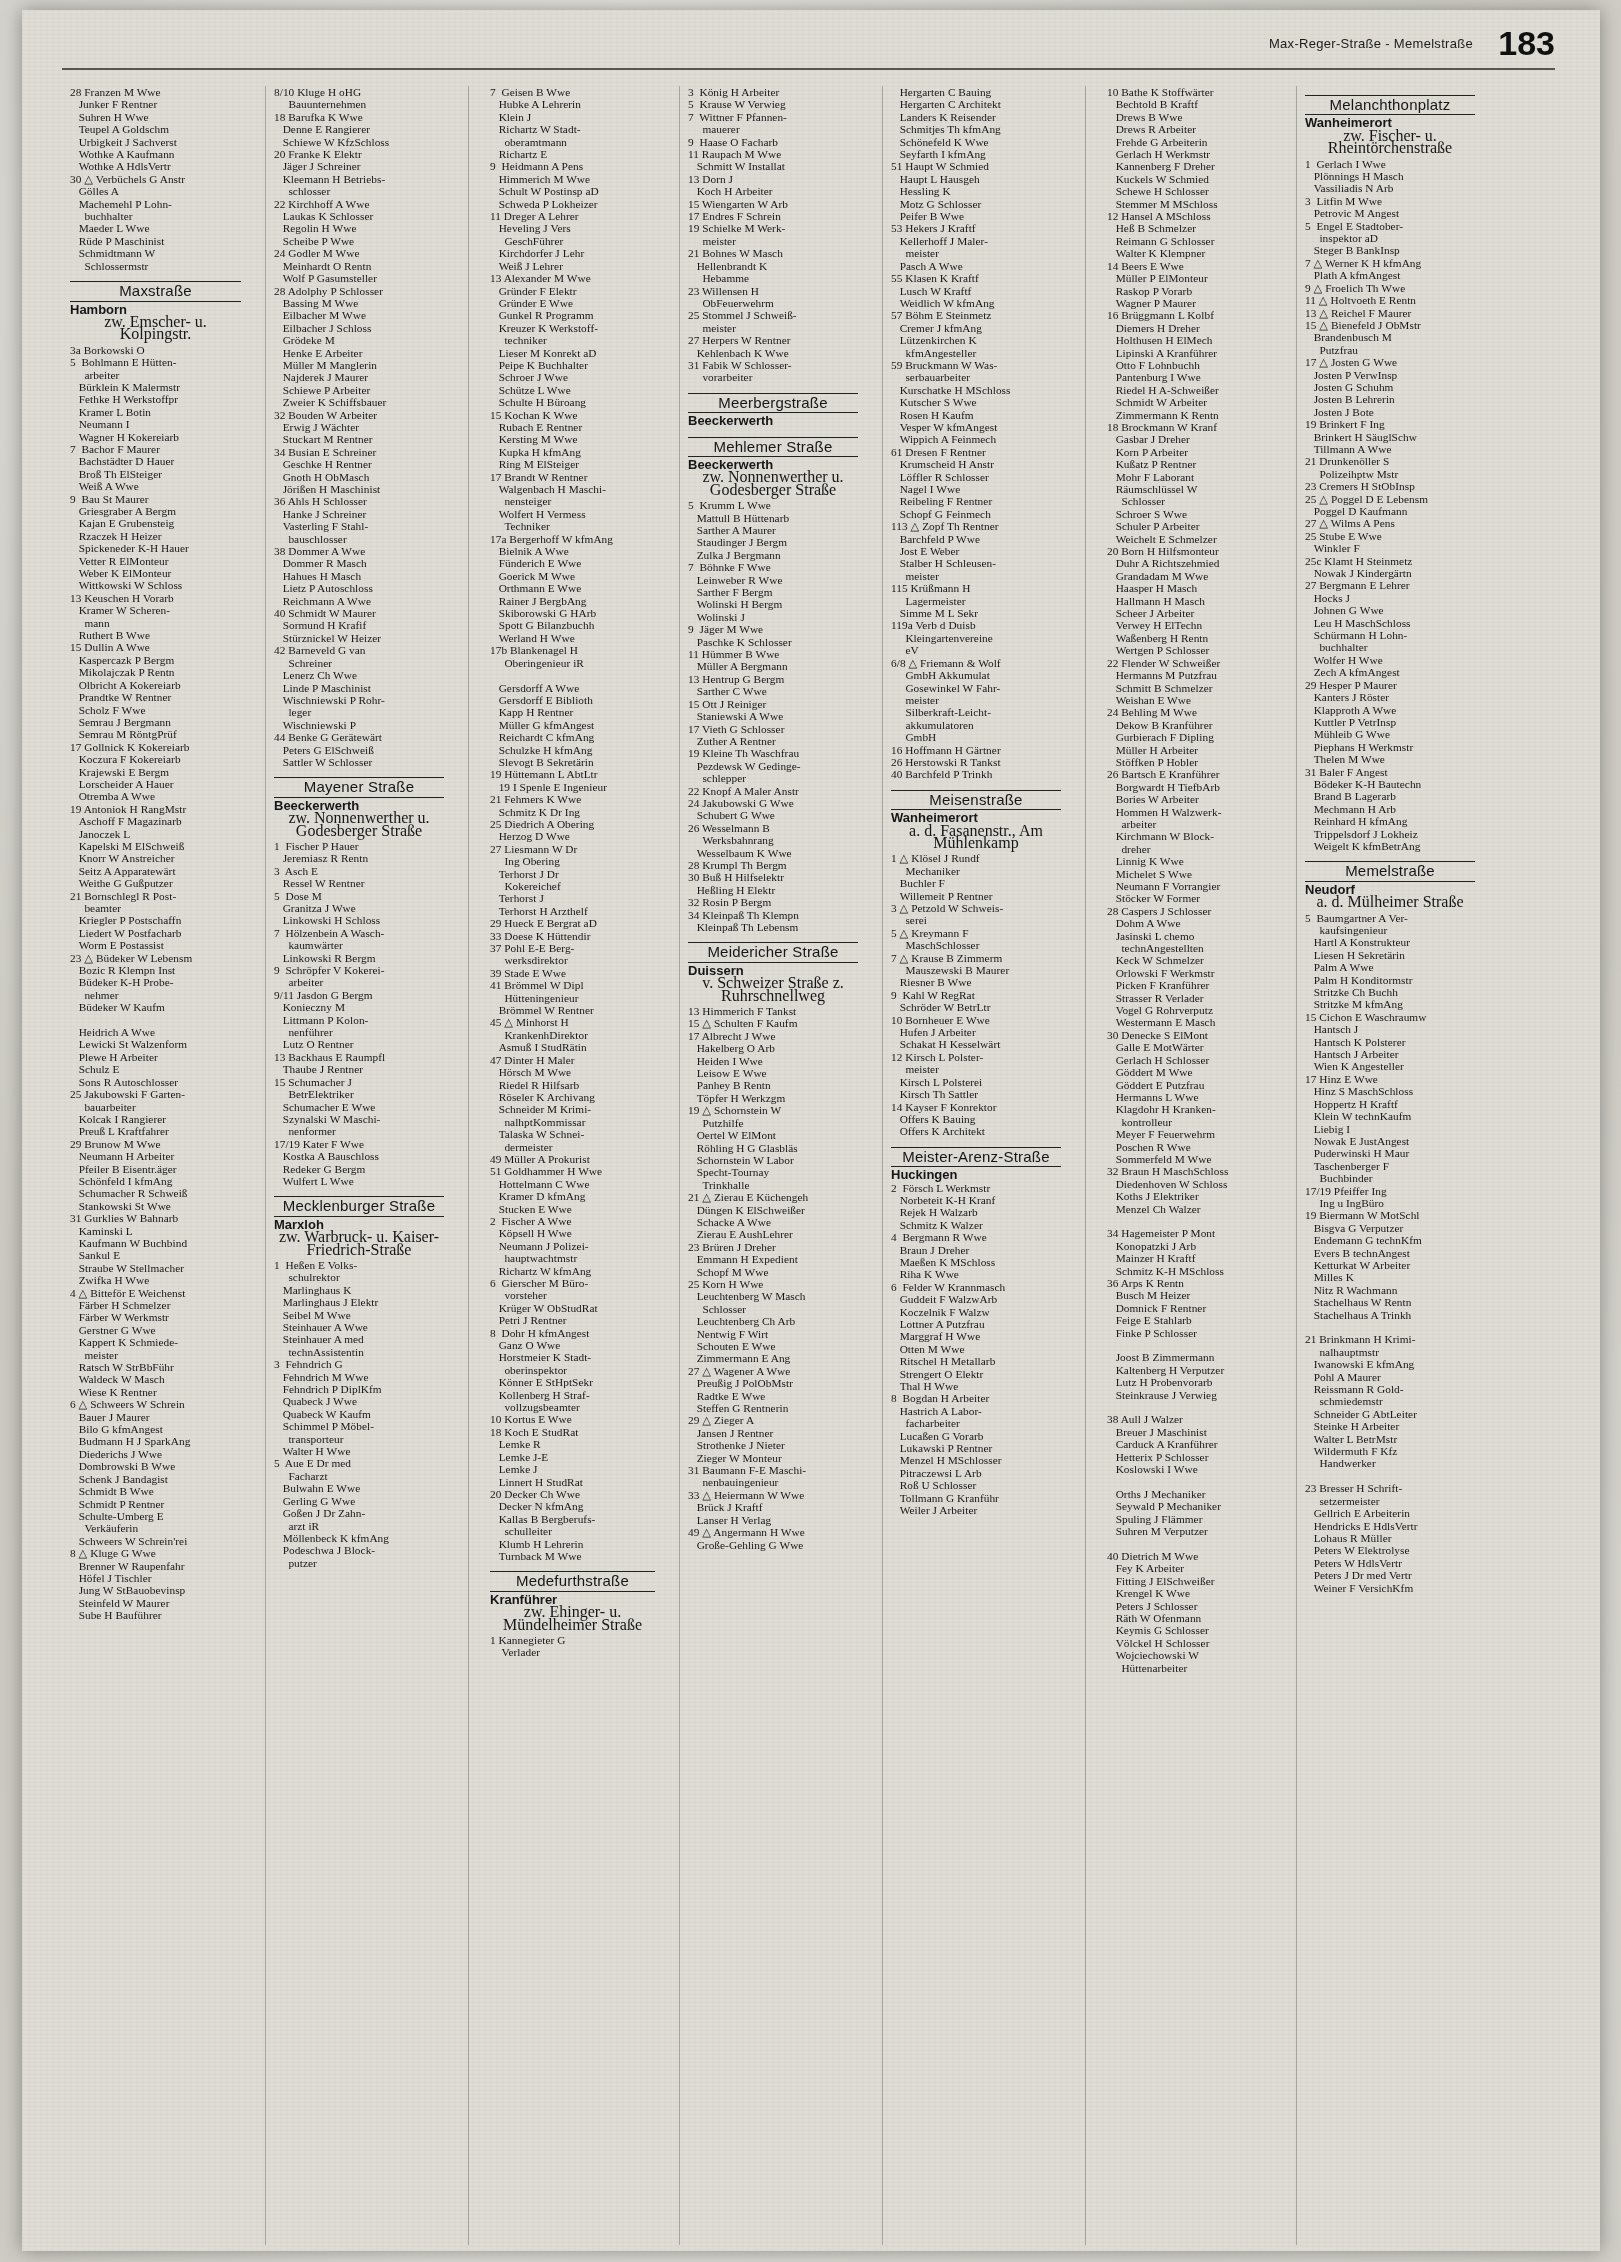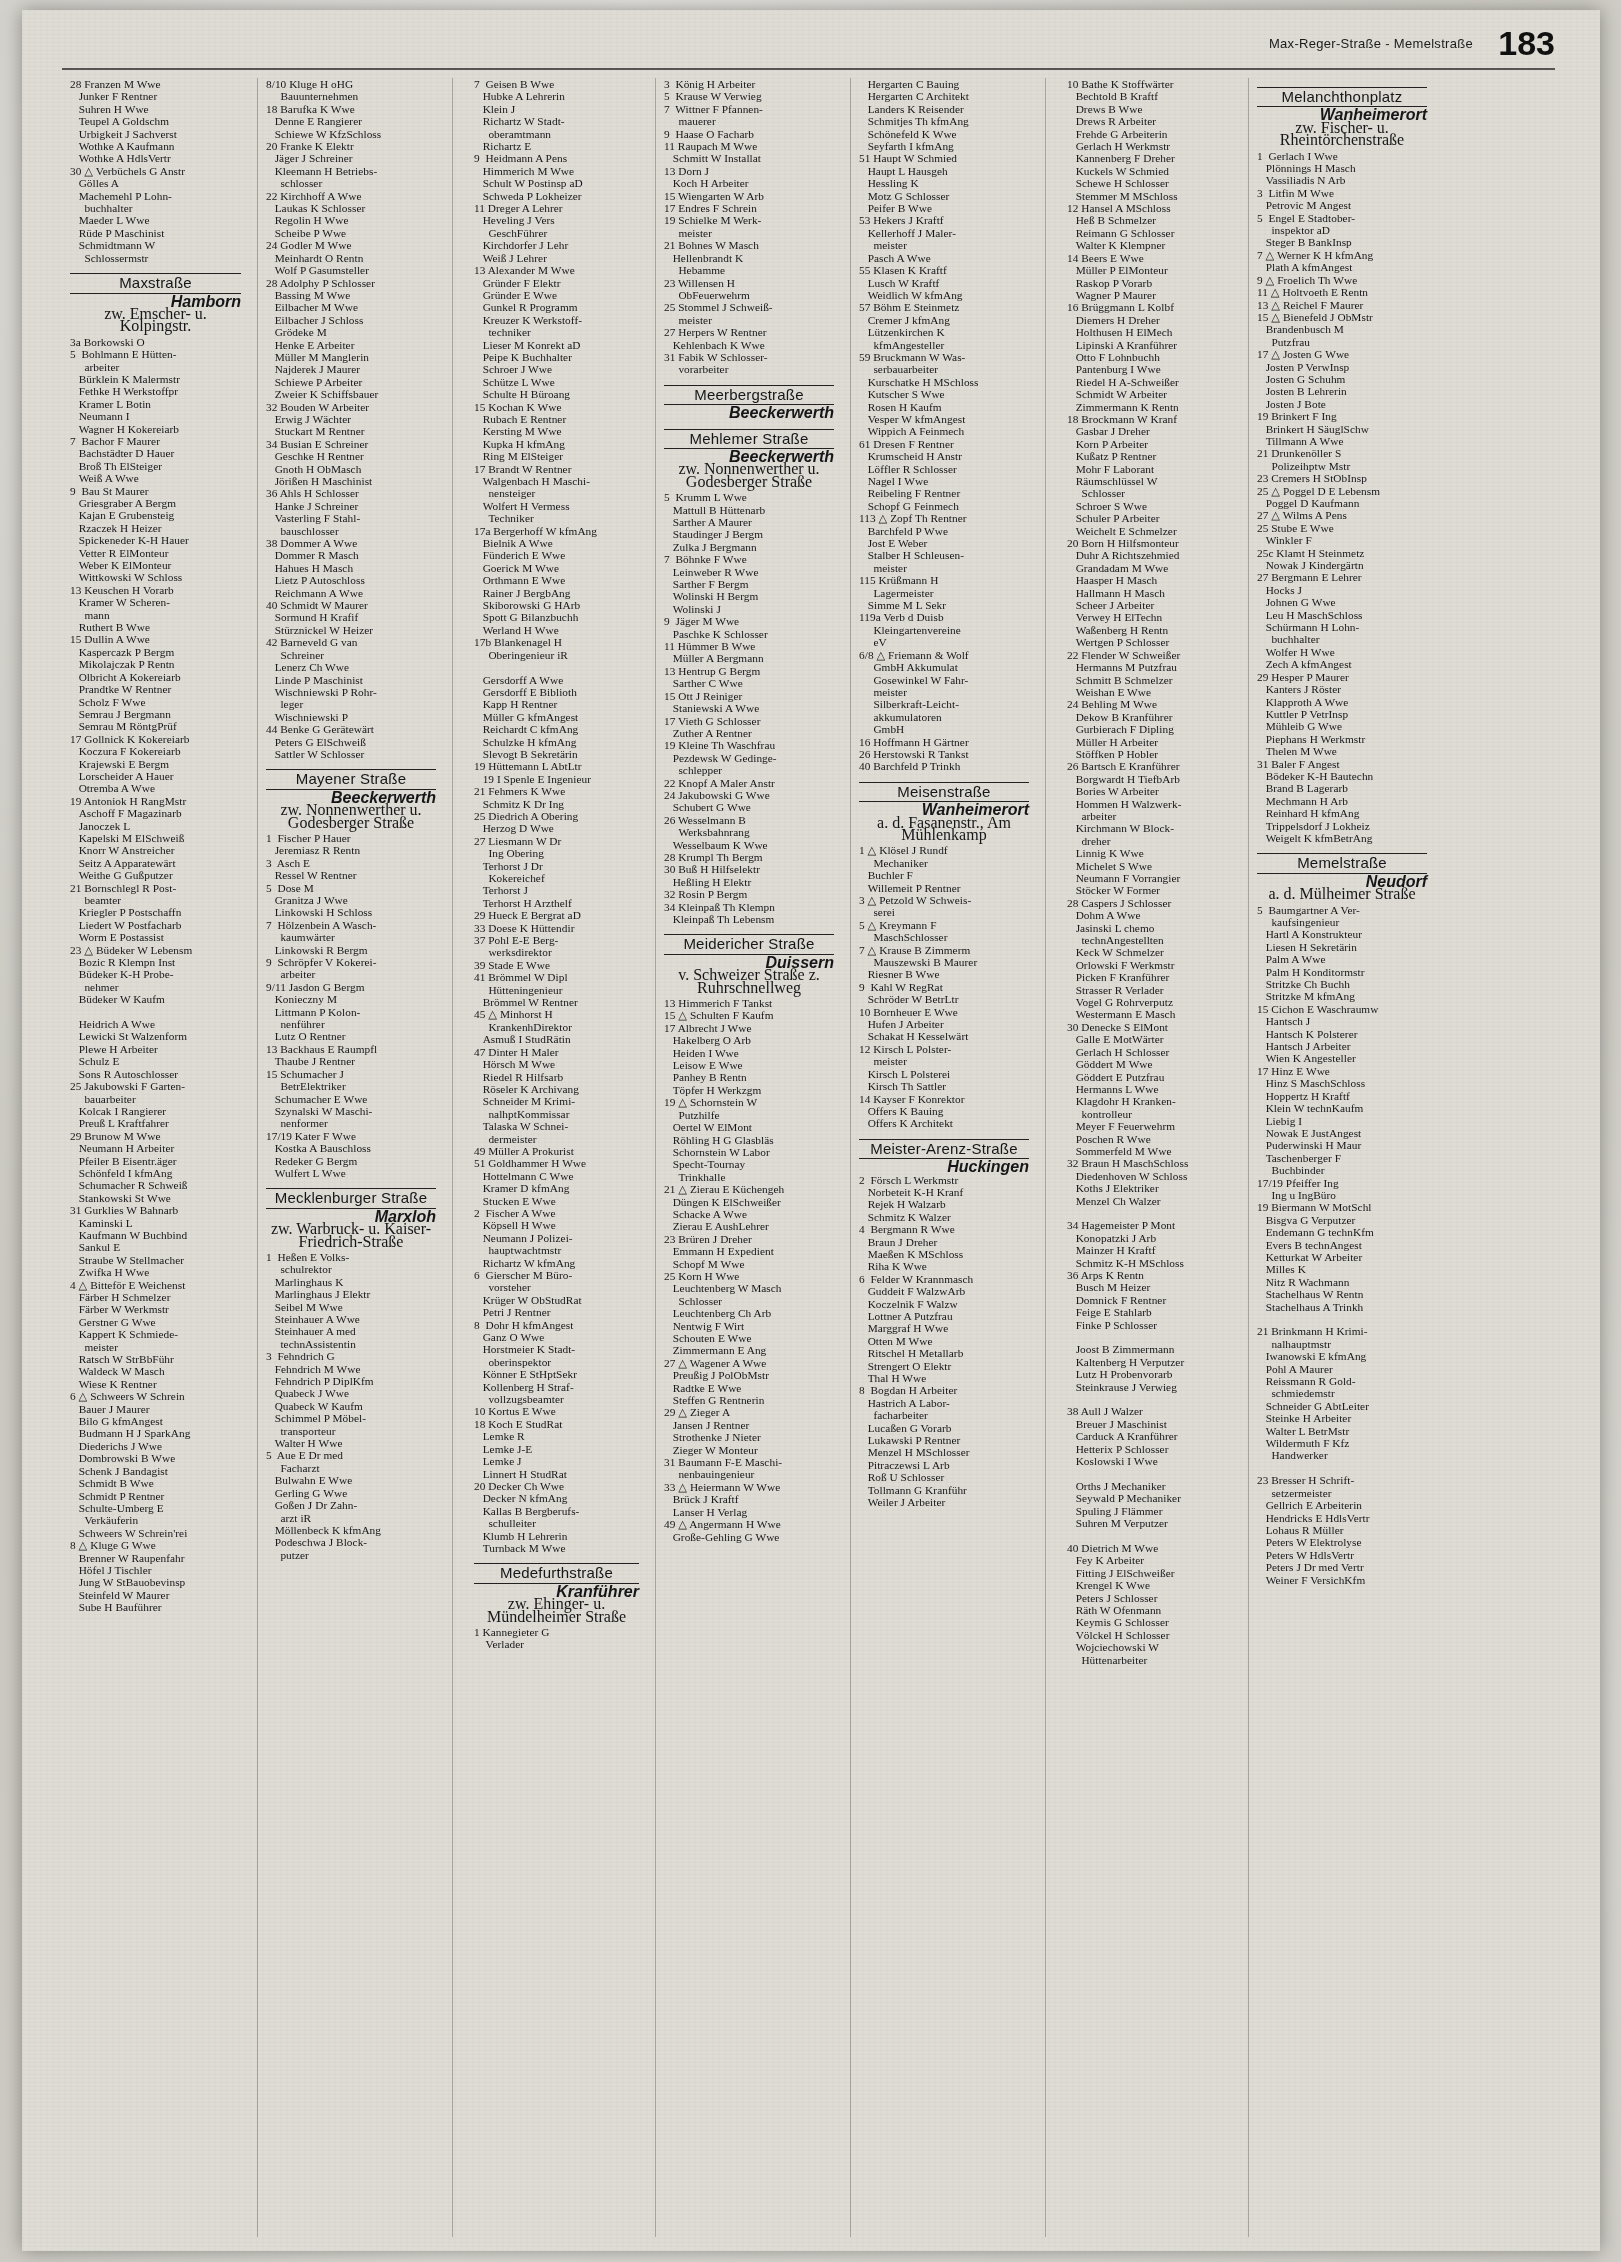--- a/index.html
+++ b/index.html
@@ -40,22 +40,22 @@
   #header .pageno{
     position:absolute;right:0;top:0;
     font-family:"Liberation Sans", sans-serif;
     font-size:34px;font-weight:bold;color:#111;
   }
   #rule{
     position:absolute;left:40px;top:58px;width:1493px;height:2px;background:#2a2a2a;opacity:.75;
   }
   
   #cols{
-    position:absolute;left:40px;top:68px;width:1498px;height:2159px;
-    display:flex;gap:8px;
+    position:absolute;left:40px;top:76px;width:1498px;height:2159px;
+    display:flex;gap:16px;
   }
   .col{
     width:187px;
     padding:0 8px 0 8px;
     box-sizing:border-box;
     position:relative;
     font-size:11.3px;
     line-height:12.4px;
     color:#17171a;
   }
@@ -72,24 +72,23 @@
     font-family:"Liberation Sans", sans-serif;
     font-weight:normal;
     font-size:15px;
     margin:9px 0 2px 0;
     border-top:1.6px solid #222;
     border-bottom:1.6px solid #222;
     padding:3px 0 3px 0;
     letter-spacing:0.2px;
   }
   .sub{
-    text-align:right;font-weight:bold;font-size:16px;
+    text-align:left;font-weight:bold;font-size:13px;
     font-family:"Liberation Sans", sans-serif;
     margin:2px 0 0 0;
-    font-style:italic;
   }
   .sub2{
     text-align:center;font-size:16px;margin:0 0 3px 0;
   }
 </style>
 </head>
 <body>
 
 <div id="page">
   <div id="sheet">

